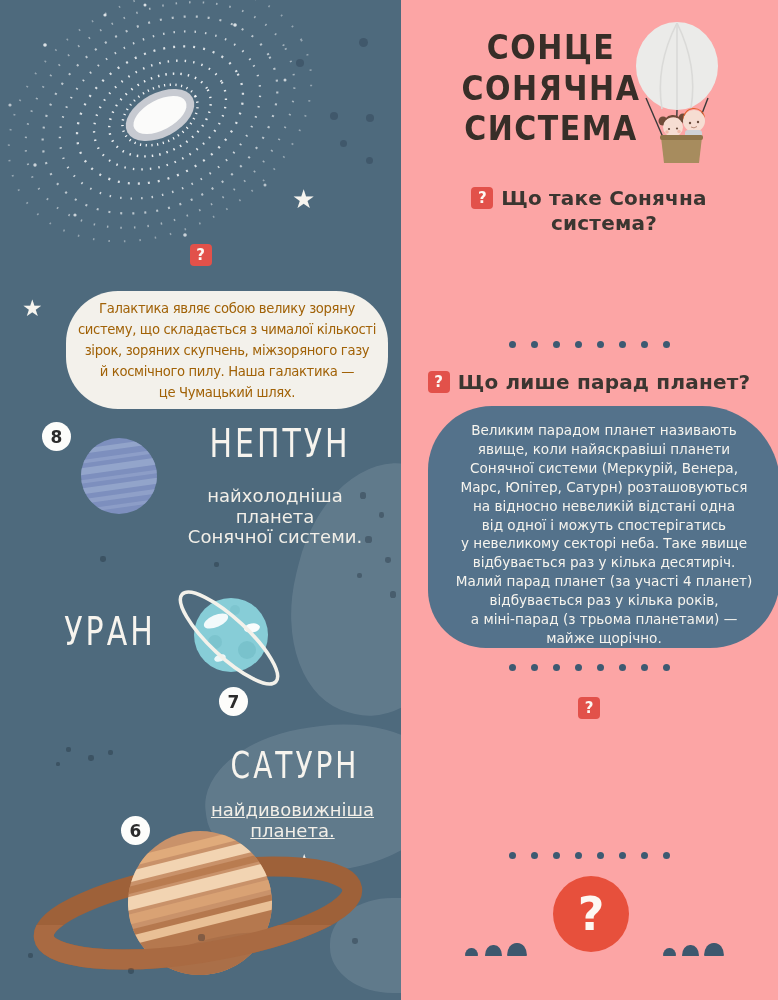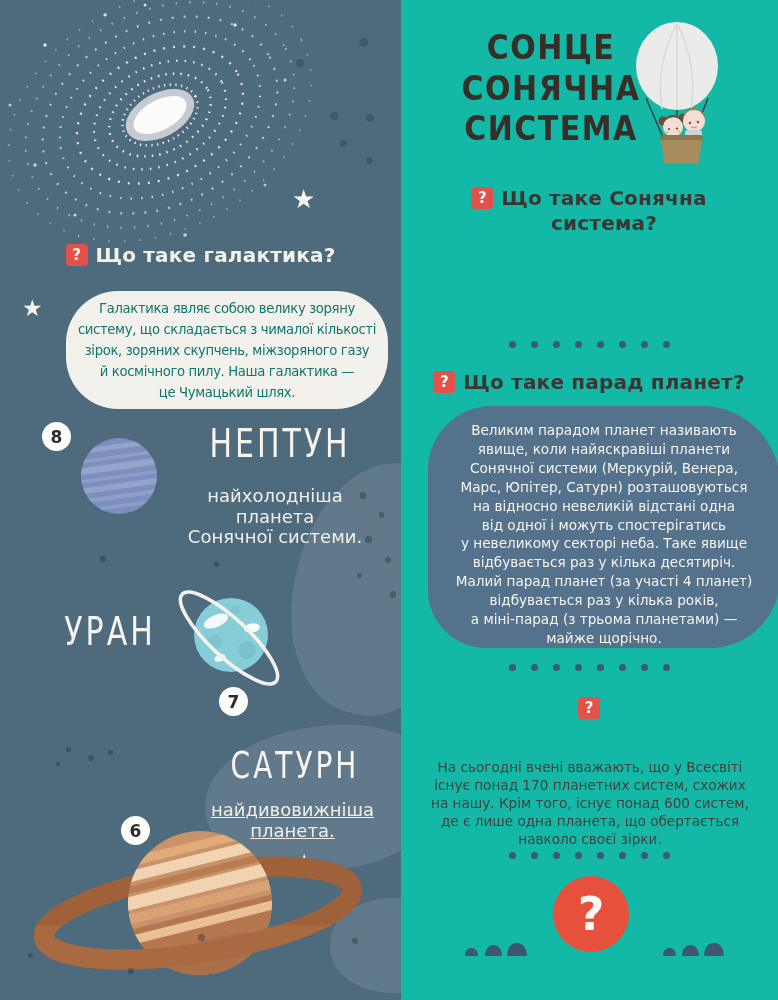--- a/index.html
+++ b/index.html
@@ -11,29 +11,29 @@
   .blob{position:absolute;background:rgba(222,230,236,0.13);border-radius:48%;}
   .texdot{position:absolute;border-radius:40%;background:rgba(22,34,46,0.32);}
   .skydot{position:absolute;border-radius:50%;background:#40586b;}
   .star{position:absolute;color:#f7f5ef;line-height:1;}
   .q-row{position:absolute;display:flex;justify-content:center;align-items:flex-start;gap:8px;}
   .q-icon{flex:0 0 auto;width:22px;height:22px;border-radius:4px;background:#e2514a;color:#fdf7f2;
           font-size:15px;font-weight:bold;display:flex;align-items:center;justify-content:center;margin-top:1px;}
   .q-text-l{color:#f4f1e9;font-size:20px;font-weight:bold;letter-spacing:.2px;white-space:pre-line;text-align:center;line-height:25px;}
   #galaxy-bubble{position:absolute;left:66px;top:291px;width:322px;height:118px;background:#f3f1eb;border-radius:52px;
           display:flex;align-items:center;justify-content:center;}
-  #galaxy-bubble .btxt{color:#0f766e;font-size:13.2px;letter-spacing:-0.35px;line-height:21px;text-align:center;white-space:pre-line;padding:0 6px;}
+  #galaxy-bubble .btxt{color:#a16207;font-size:13.2px;letter-spacing:-0.35px;line-height:21px;text-align:center;white-space:pre-line;padding:0 6px;}
   .numcircle{position:absolute;width:29px;height:29px;border-radius:50%;background:#fdfdfb;color:#2c2c2c;
           font-size:17px;font-weight:bold;display:flex;align-items:center;justify-content:center;}
   .planet-name{position:absolute;color:#f7f4ee;font-weight:400;font-size:30px;letter-spacing:3px;
           transform:scaleY(1.32);transform-origin:top center;text-align:center;}
   .planet-desc{position:absolute;color:#f2efe8;font-size:18px;line-height:20.5px;text-align:center;white-space:pre-line;}
 
   
-  #right{position:absolute;left:401px;top:0;width:377px;height:1000px;background:#14b8a6;overflow:hidden;text-decoration:underline;}
+  #right{position:absolute;left:401px;top:0;width:377px;height:1000px;background:#fca5a5;overflow:hidden;text-decoration:underline;}
   #title{position:absolute;left:35px;top:28px;width:230px;color:#372e28;font-weight:bold;font-size:30px;
          line-height:36px;letter-spacing:1.5px;text-align:center;transform:scaleY(1.12);transform-origin:top center;white-space:pre-line;}
   .q-text-r{color:#3b3631;font-size:20px;font-weight:bold;letter-spacing:.2px;white-space:pre-line;text-align:center;line-height:25px;}
   .para{position:absolute;color:#46413b;font-size:13.6px;line-height:18px;text-align:center;white-space:pre-line;}
   .divider{position:absolute;left:0;width:377px;display:flex;justify-content:center;gap:15px;}
   .divider i{width:7px;height:7px;border-radius:50%;background:#3d5a72;}
   #parade-bubble{position:absolute;left:27px;top:406px;width:352px;height:242px;background:#54728b;
          border-radius:64px 78px 70px 58px;display:flex;align-items:flex-start;justify-content:center;}
   #parade-bubble .btxt{color:#f6f4ee;font-size:13.6px;line-height:18.9px;text-align:center;white-space:pre-line;padding-top:15px;}
   #big-q{position:absolute;left:152px;top:876px;width:76px;height:76px;border-radius:50%;background:#e7503c;
@@ -84,21 +84,20 @@
     <div class="skydot" style="left:330px;top:112px;width:8px;height:8px;"></div>
     <div class="skydot" style="left:366px;top:114px;width:8px;height:8px;"></div>
     <div class="skydot" style="left:340px;top:140px;width:7px;height:7px;"></div>
     <div class="skydot" style="left:366px;top:157px;width:7px;height:7px;"></div>
 
     <span class="star" style="left:292px;top:186px;font-size:26px;">★</span>
     <span class="star" style="left:22px;top:297px;font-size:23px;">★</span>
 
     <div class="q-row" style="left:0;top:243px;width:401px;">
       <span class="q-icon">?</span>
-      <span class="q-text-l">Що таке галактика?</span>
     </div>
 
     <div id="galaxy-bubble">
       <div class="btxt">Галактика являє собою велику зоряну
 систему, що складається з чималої кількості
 зірок, зоряних скупчень, міжзоряного газу
 й космічного пилу. Наша галактика —
 це Чумацький шлях.</div>
     </div>
 
@@ -233,21 +232,21 @@
         <i></i>
         <i></i>
         <i></i>
         <i></i>
         <i></i>
         <i></i>
     </div>
 
     <div class="q-row" style="left:8px;top:370px;width:360px;position:absolute;">
       <span class="q-icon">?</span>
-      <span class="q-text-r">Що таке парад планет?</span>
+      <span class="q-text-r">Що лише парад планет?</span>
     </div>
     <div id="parade-bubble">
       <div class="btxt">Великим парадом планет називають
 явище, коли найяскравіші планети
 Сонячної системи (Меркурій, Венера,
 Марс, Юпітер, Сатурн) розташовуються
 на відносно невеликій відстані одна
 від одної і можуть спостерігатись
 у невеликому секторі неба. Таке явище
 відбувається раз у кілька десятиріч.
@@ -263,25 +262,20 @@
         <i></i>
         <i></i>
         <i></i>
         <i></i>
         <i></i>
     </div>
 
     <div class="q-row" style="left:8px;top:696px;width:360px;position:absolute;">
       <span class="q-icon">?</span>
     </div>
-    <div class="para" style="left:4px;top:758px;width:370px;">На сьогодні вчені вважають, що у Всесвіті
-існує понад 170 планетних систем, схожих
-на нашу. Крім того, існує понад 600 систем,
-де є лише одна планета, що обертається
-навколо своєї зірки.</div>
     <div class="divider" style="top:852px;">
       <i></i>
         <i></i>
         <i></i>
         <i></i>
         <i></i>
         <i></i>
         <i></i>
         <i></i>
     </div>

